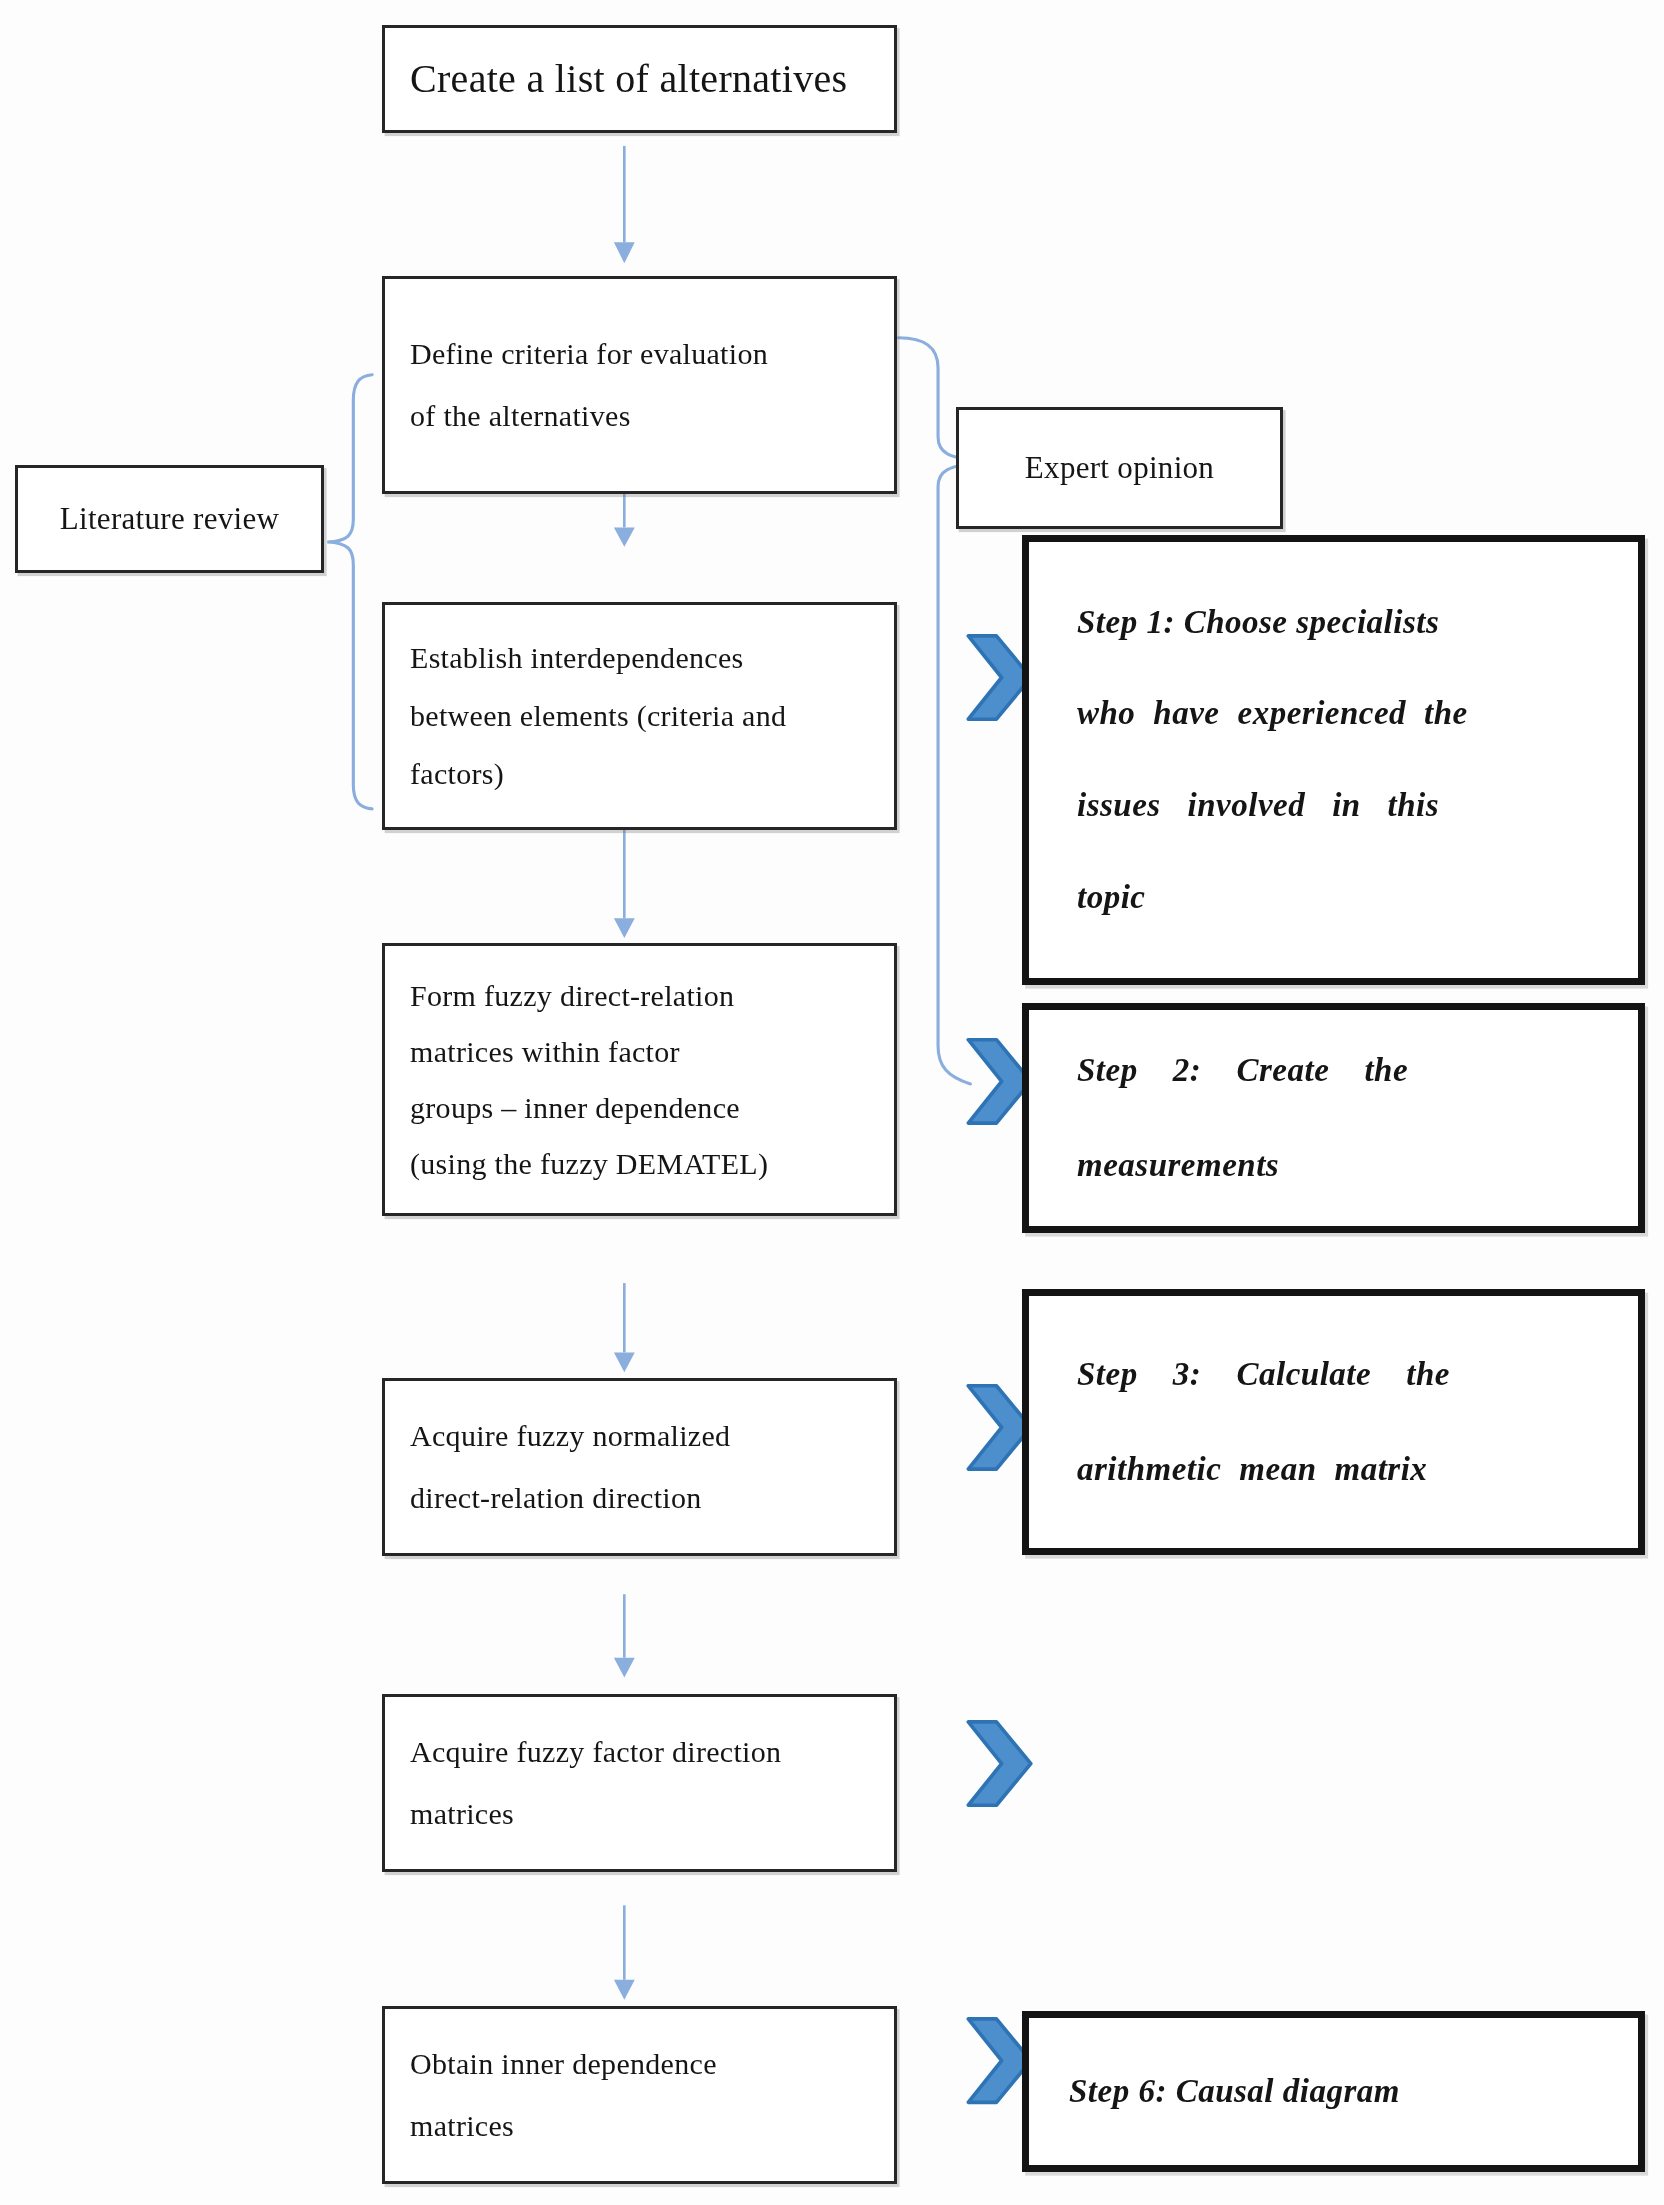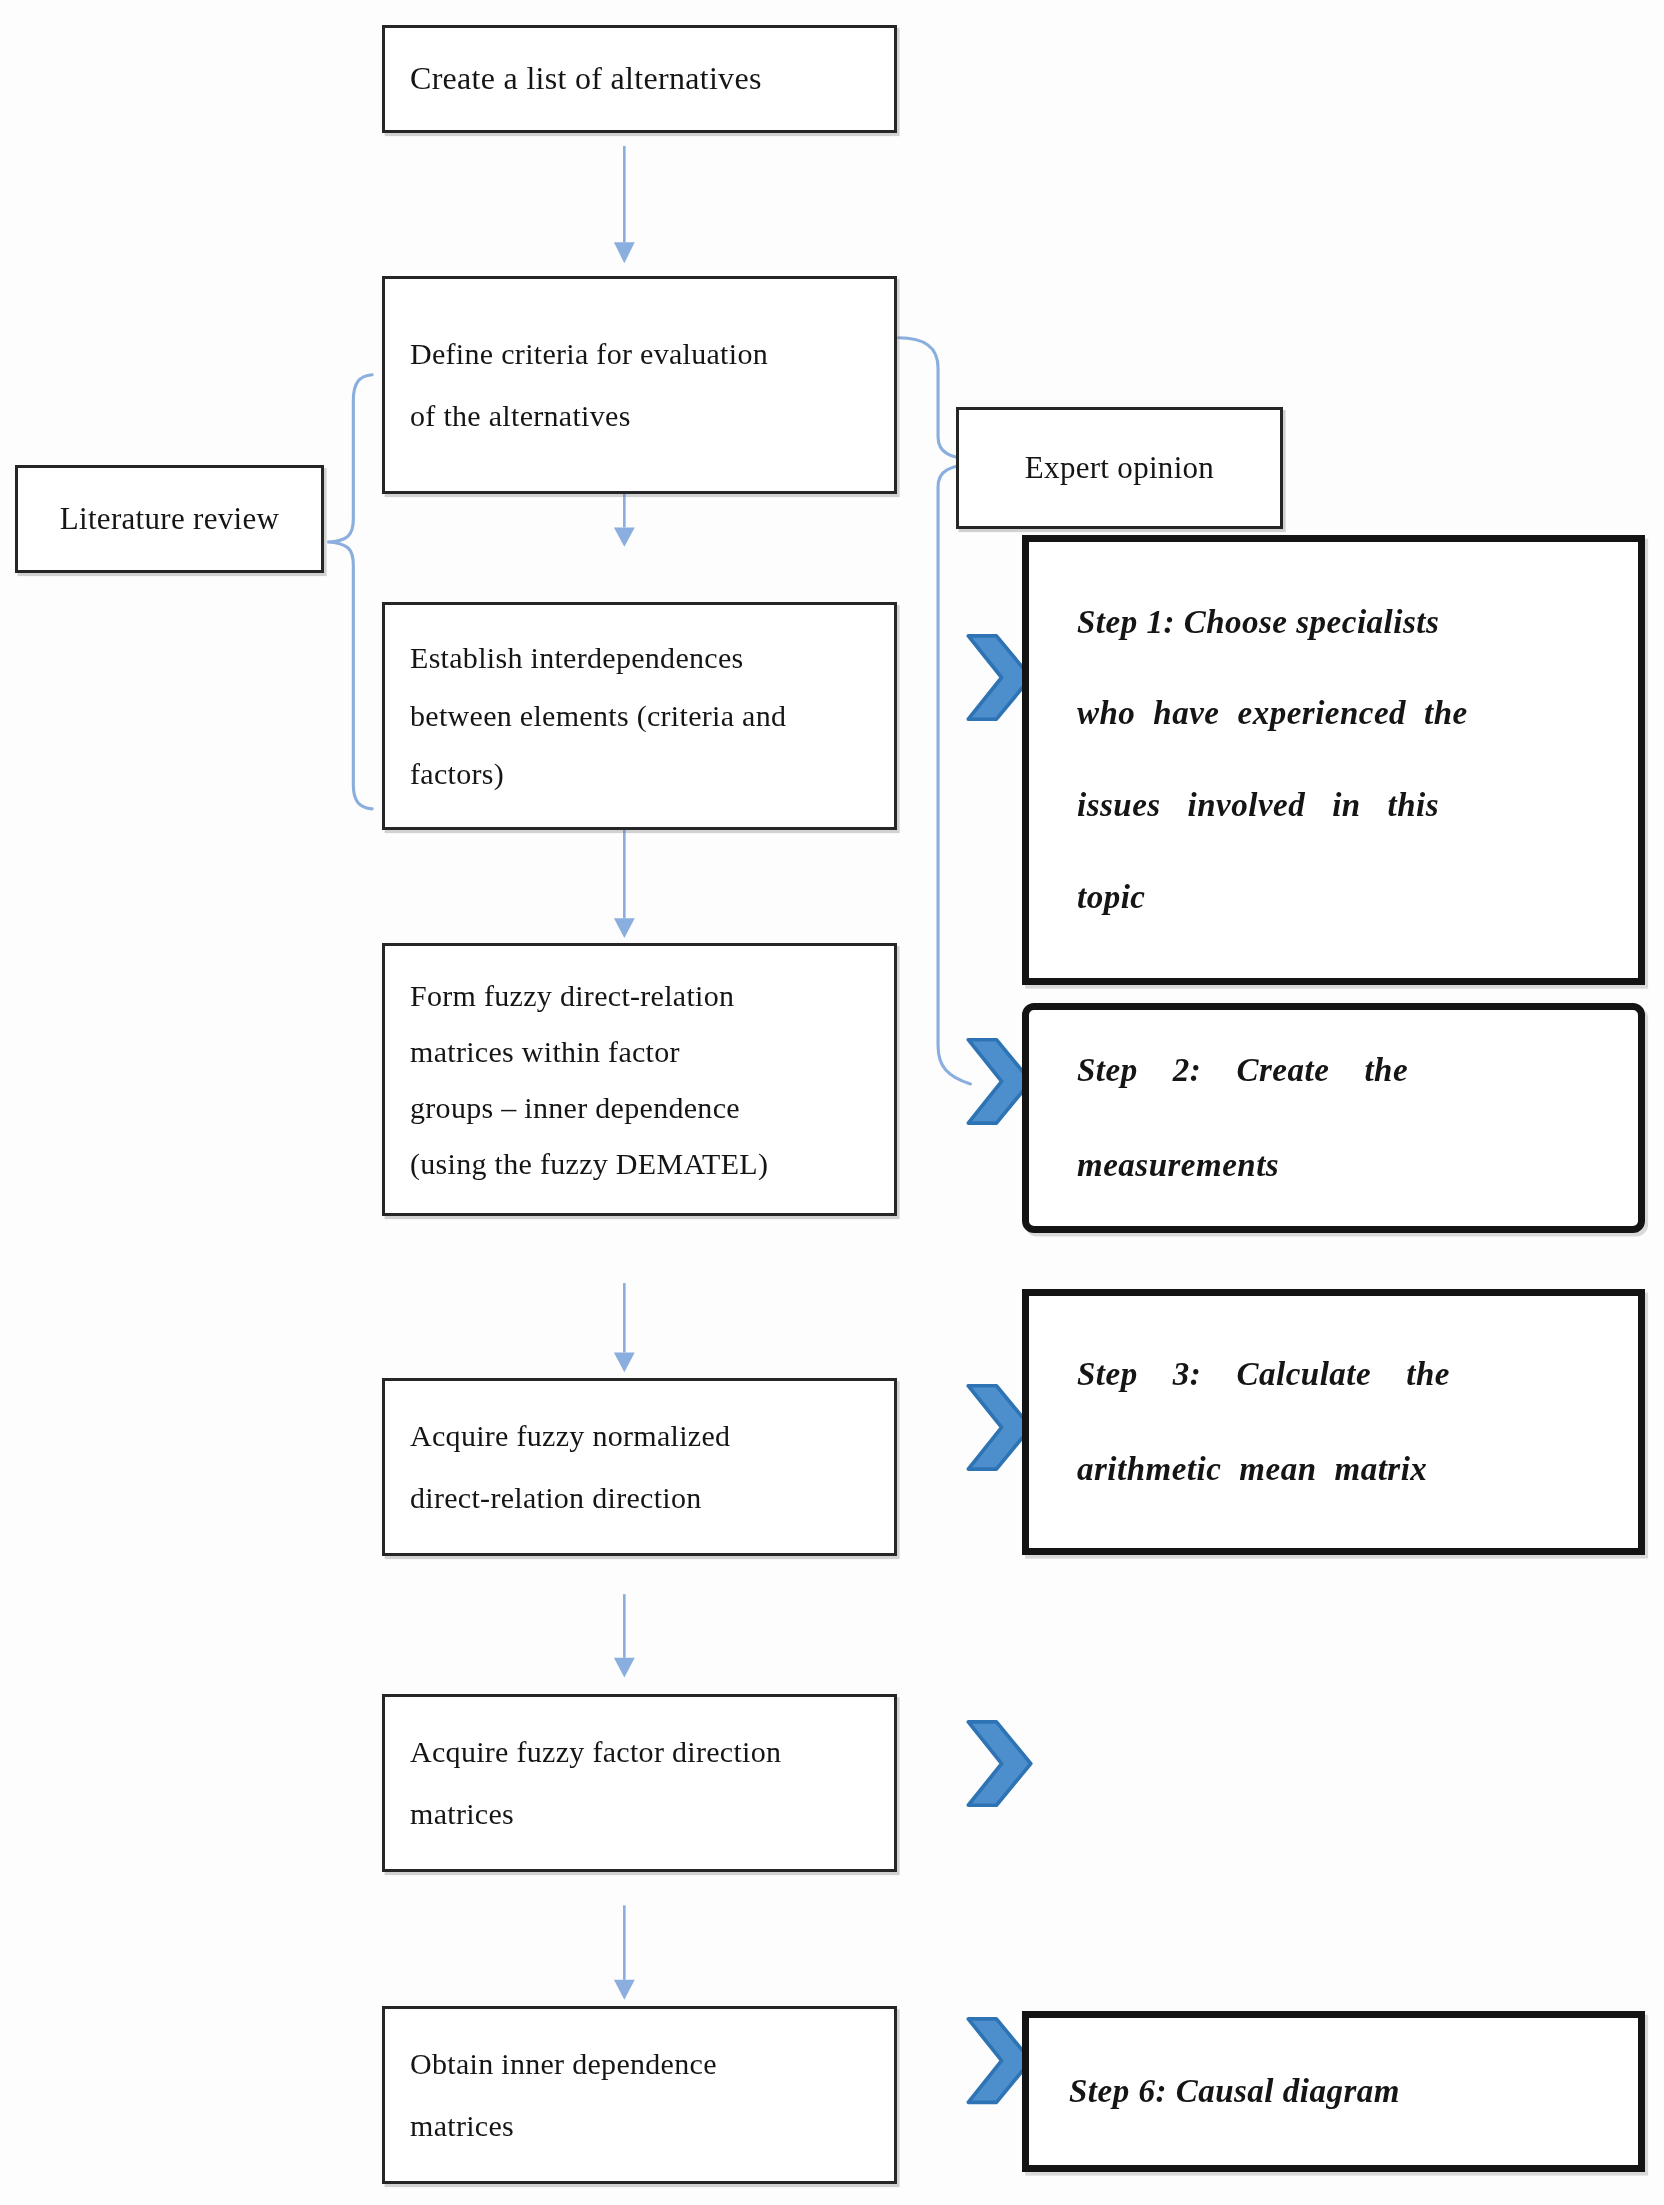--- a/index.html
+++ b/index.html
@@ -131,21 +131,21 @@
          C 1800 2046, 1818 2066, 1862 2080"></path>
 
     <polygon class="chevron" points="1858,1220 1912,1220 1978,1300 1912,1380 1858,1380 1922,1300"></polygon>
     <polygon class="chevron" points="1858,1995 1912,1995 1978,2075 1912,2155 1858,2155 1922,2075"></polygon>
     <polygon class="chevron" points="1858,2659 1912,2659 1978,2739 1912,2819 1858,2819 1922,2739"></polygon>
     <polygon class="chevron" points="1858,3304 1912,3304 1978,3384 1912,3464 1858,3464 1922,3384"></polygon>
     <polygon class="chevron" points="1858,3874 1912,3874 1978,3954 1912,4034 1858,4034 1922,3954"></polygon>
   </svg>
 
   <div class="box" style="left:382px;top:24.5px;width:515px;height:108px;">
-    <div class="ln" style="font-size:32px">Create a list of alternatives</div>
+    <div class="ln" style="font-size:40px">Create a list of alternatives</div>
   </div>
 
   <div class="box" style="left:382px;top:276px;width:515px;height:218px;">
     <div class="ln">Define criteria for evaluation</div>
     <div class="ln">of the alternatives</div>
   </div>
 
   <div class="box" style="left:382px;top:602px;width:515px;height:228px;gap:22px;">
     <div class="ln">Establish interdependences</div>
     <div class="ln">between elements (criteria and</div>
@@ -182,21 +182,21 @@
     <div class="ln">Expert opinion</div>
   </div>
 
   <div class="stepbox" style="left:1022px;top:535px;width:623px;height:450px;gap:52px;">
     <div class="ln">Step 1: Choose specialists</div>
     <div class="ln ws-md">who have experienced the</div>
     <div class="ln ws-lg">issues involved in this</div>
     <div class="ln">topic</div>
   </div>
 
-  <div class="stepbox" style="left:1022px;top:1003px;width:623px;height:230px;border-radius:12px;">
+  <div class="stepbox" style="left:1022px;top:1003px;width:623px;height:230px;">
     <div class="ln ws-xl">Step 2: Create the</div>
     <div class="ln">measurements</div>
   </div>
 
   <div class="stepbox" style="left:1022px;top:1289px;width:623px;height:266px;">
     <div class="ln ws-xl">Step 3: Calculate the</div>
     <div class="ln ws-md">arithmetic mean matrix</div>
   </div>
 
 

